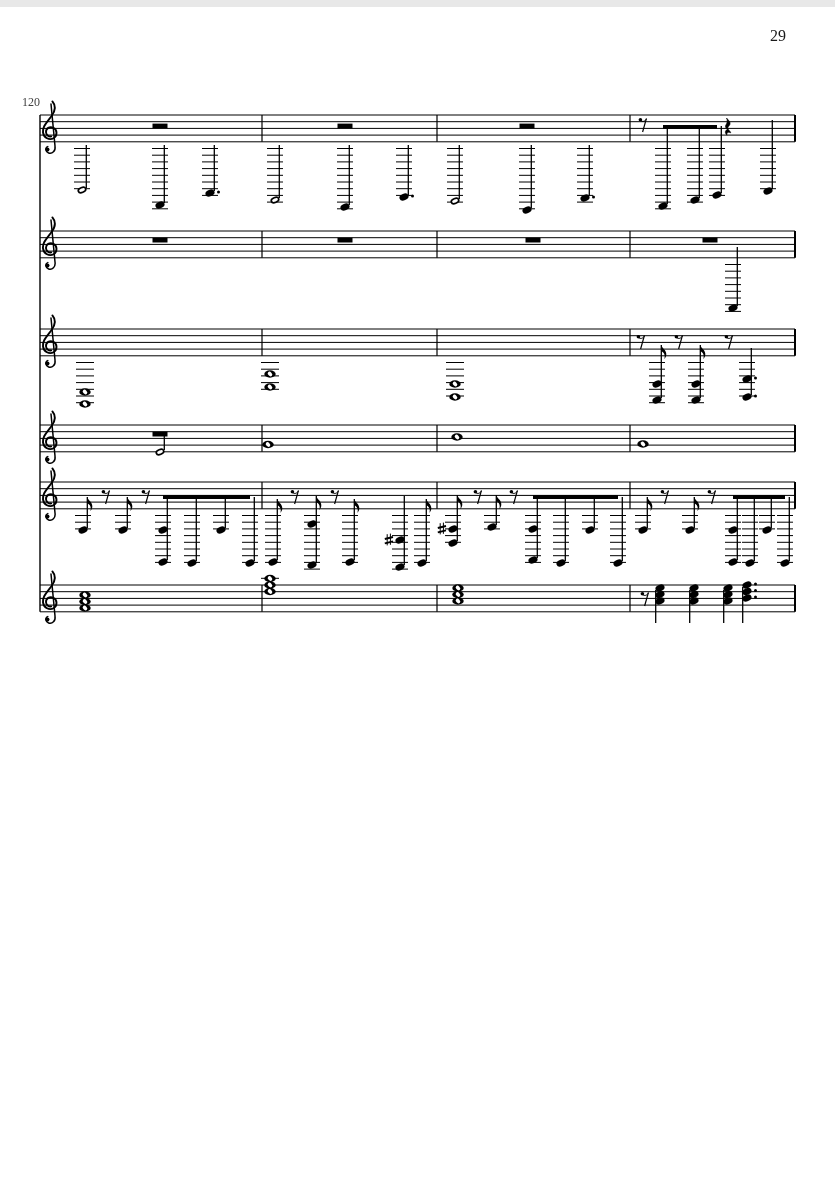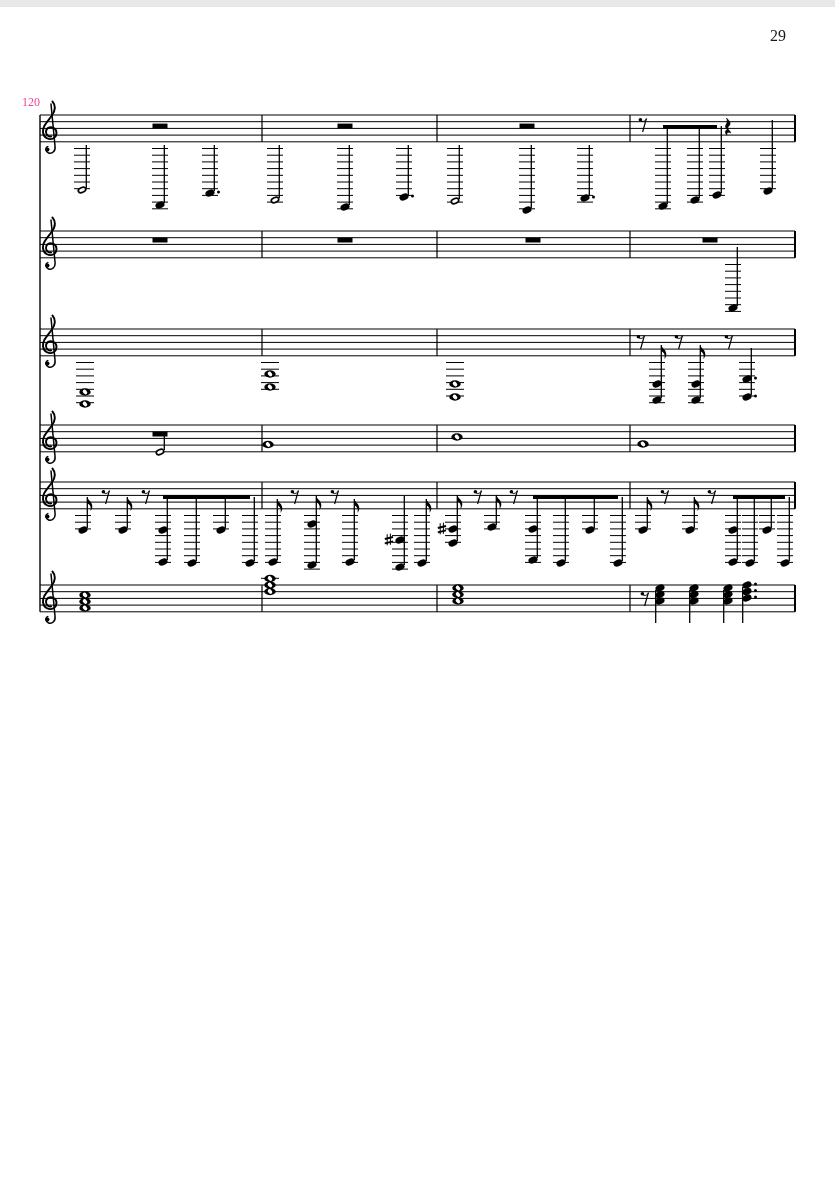--- a/index.html
+++ b/index.html
@@ -12,21 +12,21 @@
     color:#000;
     overflow:hidden;
     text-align:center;
   }
   .page-number{
     position:absolute; top:20px; left:770px;
     font-size:16px; color:#1a1a1a;
   }
   .measure-number{
     position:absolute; top:88px; left:22px;
-    font-size:12px; color:#ec4899;
+    font-size:12px; color:#404040;
   }
   svg.score{position:absolute;left:0;top:0;}
 </style>
 </head>
 <body>
 
 <div class="page">
   <span class="page-number">29</span>
   <span class="measure-number">120</span>
   <svg id="score" class="score" width="835" height="1181" viewBox="0 0 835 1181" xmlns="http://www.w3.org/2000/svg">

